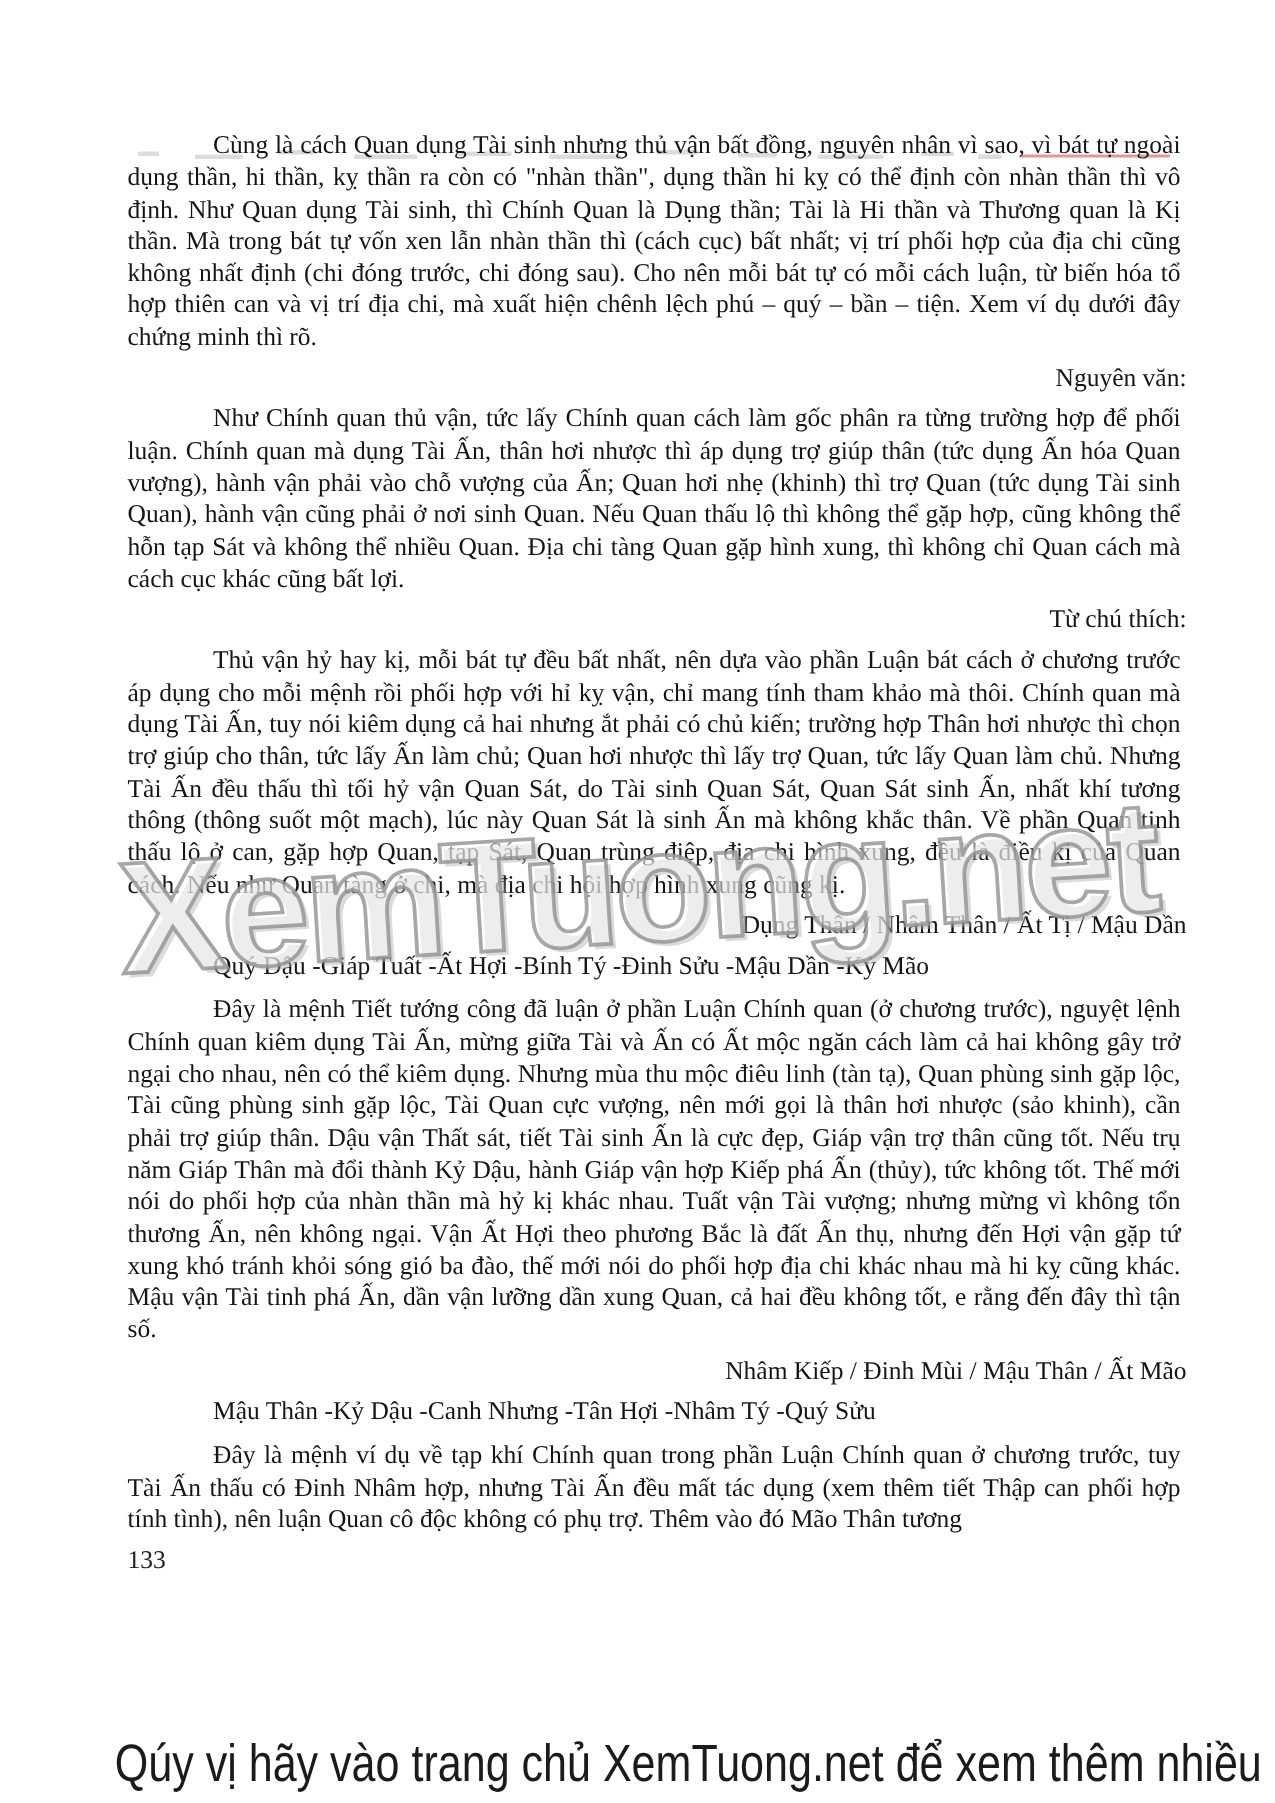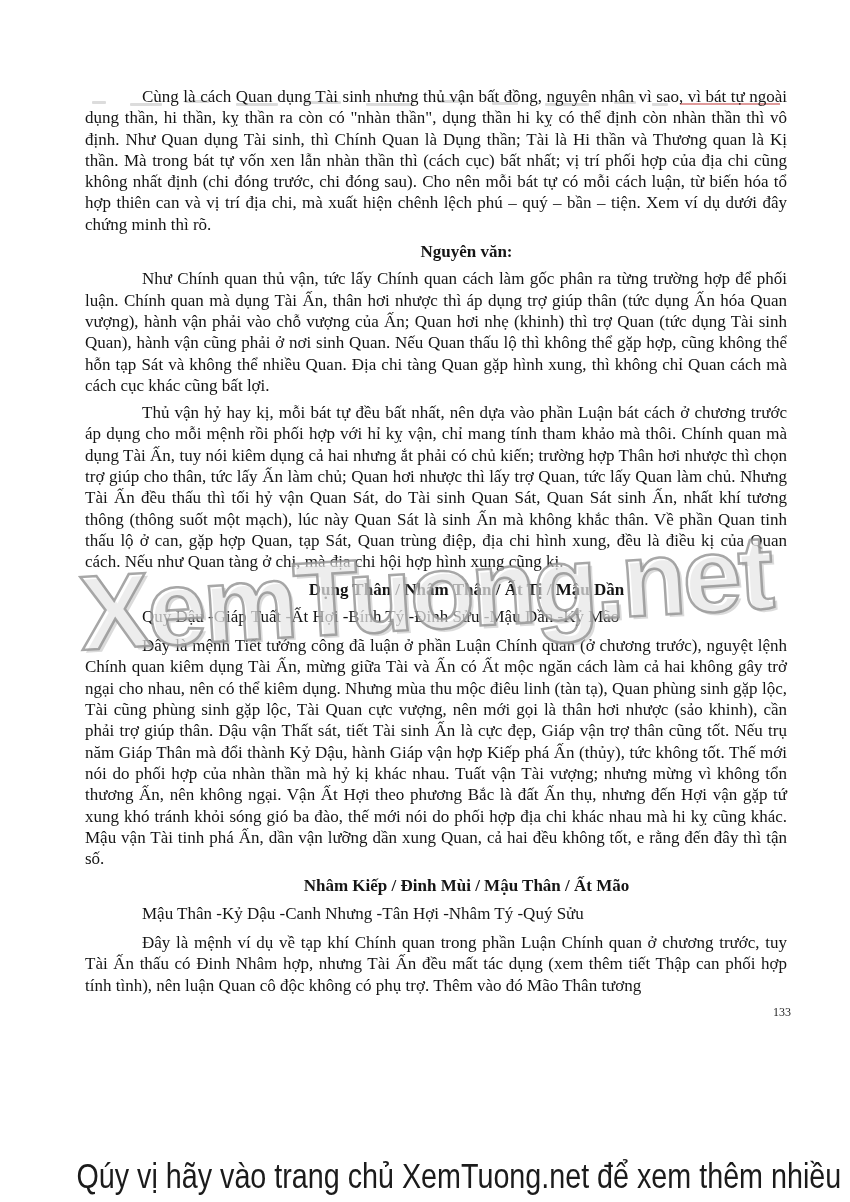--- a/index.html
+++ b/index.html
@@ -23,33 +23,33 @@
     font-size: 17px;
     line-height: 21.3px;
   }
   .para {
     margin: 0 4px 6px 0;
     text-align: justify;
     text-indent: 57px;
   }
   .heading {
     margin: 4px 0 6px 0;
-    font-weight: bold;
+    font-weight: normal;
     text-indent: 57px;
-    text-align: center;
+    text-align: right;
   }
   .pillars {
     margin: 2px 0 8px 0;
     text-indent: 57px;
     text-align: left;
   }
   .page-number {
     margin-top: 0;
-    text-align: right;
-    font-size: 12px;
+    text-align: left;
+    font-size: 17px;
     color: #222;
   }
   
   .artifact {
     position: absolute;
     background: #bfbfbf;
     opacity: 0.55;
     height: 3px;
     border-radius: 1px;
   }
@@ -113,20 +113,21 @@
   <div class="artifact" style="left:652px; top:103px; width:16px;"></div>
 </div>
 <div class="artifact-red"></div>
 
 <div class="watermark">XemTuong.net</div>
 
 <div class="page">
   <p class="para">Cùng là cách Quan dụng Tài sinh nhưng thủ vận bất đồng, nguyên nhân vì sao, vì bát tự ngoài dụng thần, hi thần, kỵ thần ra còn có "nhàn thần", dụng thần hi kỵ có thể định còn nhàn thần thì vô định. Như Quan dụng Tài sinh, thì Chính Quan là Dụng thần; Tài là Hi thần và Thương quan là Kị thần. Mà trong bát tự vốn xen lẫn nhàn thần thì (cách cục) bất nhất; vị trí phối hợp của địa chi cũng không nhất định (chi đóng trước, chi đóng sau). Cho nên mỗi bát tự có mỗi cách luận, từ biến hóa tổ hợp thiên can và vị trí địa chi, mà xuất hiện chênh lệch phú – quý – bần – tiện. Xem ví dụ dưới đây chứng minh thì rõ.</p>
   <p class="heading">Nguyên văn:</p>
   <p class="para">Như Chính quan thủ vận, tức lấy Chính quan cách làm gốc phân ra từng trường hợp để phối luận. Chính quan mà dụng Tài Ấn, thân hơi nhược thì áp dụng trợ giúp thân (tức dụng Ấn hóa Quan vượng), hành vận phải vào chỗ vượng của Ấn; Quan hơi nhẹ (khinh) thì trợ Quan (tức dụng Tài sinh Quan), hành vận cũng phải ở nơi sinh Quan. Nếu Quan thấu lộ thì không thể gặp hợp, cũng không thể hỗn tạp Sát và không thể nhiều Quan. Địa chi tàng Quan gặp hình xung, thì không chỉ Quan cách mà cách cục khác cũng bất lợi.</p>
+  <p class="heading">Từ chú thích:</p>
   <p class="para">Thủ vận hỷ hay kị, mỗi bát tự đều bất nhất, nên dựa vào phần Luận bát cách ở chương trước áp dụng cho mỗi mệnh rồi phối hợp với hỉ kỵ vận, chỉ mang tính tham khảo mà thôi. Chính quan mà dụng Tài Ấn, tuy nói kiêm dụng cả hai nhưng ắt phải có chủ kiến; trường hợp Thân hơi nhược thì chọn trợ giúp cho thân, tức lấy Ấn làm chủ; Quan hơi nhược thì lấy trợ Quan, tức lấy Quan làm chủ. Nhưng Tài Ấn đều thấu thì tối hỷ vận Quan Sát, do Tài sinh Quan Sát, Quan Sát sinh Ấn, nhất khí tương thông (thông suốt một mạch), lúc này Quan Sát là sinh Ấn mà không khắc thân. Về phần Quan tinh thấu lộ ở can, gặp hợp Quan, tạp Sát, Quan trùng điệp, địa chi hình xung, đều là điều kị của Quan cách. Nếu như Quan tàng ở chi, mà địa chi hội hợp hình xung cũng kị.</p>
   <p class="heading">Dụng Thân / Nhâm Thân / Ất Tị / Mậu Dần</p>
   <p class="pillars">Quý Dậu -Giáp Tuất -Ất Hợi -Bính Tý -Đinh Sửu -Mậu Dần -Kỷ Mão</p>
   <p class="para">Đây là mệnh Tiết tướng công đã luận ở phần Luận Chính quan (ở chương trước), nguyệt lệnh Chính quan kiêm dụng Tài Ấn, mừng giữa Tài và Ấn có Ất mộc ngăn cách làm cả hai không gây trở ngại cho nhau, nên có thể kiêm dụng. Nhưng mùa thu mộc điêu linh (tàn tạ), Quan phùng sinh gặp lộc, Tài cũng phùng sinh gặp lộc, Tài Quan cực vượng, nên mới gọi là thân hơi nhược (sảo khinh), cần phải trợ giúp thân. Dậu vận Thất sát, tiết Tài sinh Ấn là cực đẹp, Giáp vận trợ thân cũng tốt. Nếu trụ năm Giáp Thân mà đổi thành Kỷ Dậu, hành Giáp vận hợp Kiếp phá Ấn (thủy), tức không tốt. Thế mới nói do phối hợp của nhàn thần mà hỷ kị khác nhau. Tuất vận Tài vượng; nhưng mừng vì không tổn thương Ấn, nên không ngại. Vận Ất Hợi theo phương Bắc là đất Ấn thụ, nhưng đến Hợi vận gặp tứ xung khó tránh khỏi sóng gió ba đào, thế mới nói do phối hợp địa chi khác nhau mà hi kỵ cũng khác. Mậu vận Tài tinh phá Ấn, dần vận lưỡng dần xung Quan, cả hai đều không tốt, e rằng đến đây thì tận số.</p>
   <p class="heading">Nhâm Kiếp / Đinh Mùi / Mậu Thân / Ất Mão</p>
   <p class="pillars">Mậu Thân -Kỷ Dậu -Canh Nhưng -Tân Hợi -Nhâm Tý -Quý Sửu</p>
   <p class="para">Đây là mệnh ví dụ về tạp khí Chính quan trong phần Luận Chính quan ở chương trước, tuy Tài Ấn thấu có Đinh Nhâm hợp, nhưng Tài Ấn đều mất tác dụng (xem thêm tiết Thập can phối hợp tính tình), nên luận Quan cô độc không có phụ trợ. Thêm vào đó Mão Thân tương</p>
   <div class="page-number">133</div>
 </div>
 

